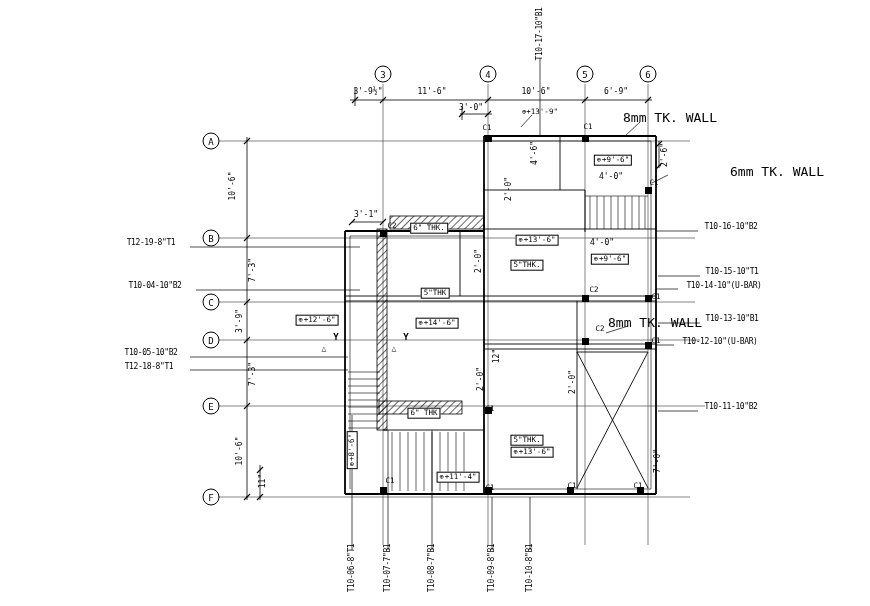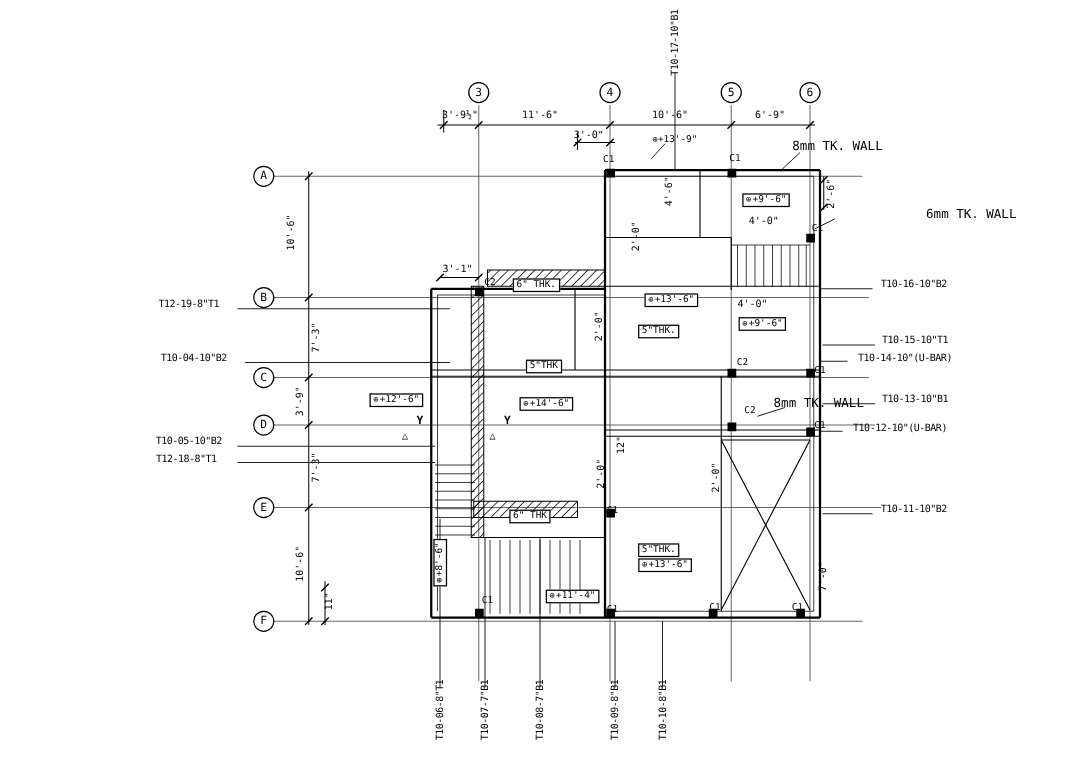--- a/index.html
+++ b/index.html
@@ -18,21 +18,21 @@
   .dim  { font-size:8px; }
   .rebar{ font-size:8px; letter-spacing:-0.4px; }
   .box  {
     border:1px solid #000; background:#fff; padding:0 2px;
     display:flex; align-items:center; gap:1px;
   }
   .thk    { font-size:7.5px; }
   .level  { font-size:7.5px; }
   .lvlsym { font-size:7px; line-height:1; }
   .colmark{ font-size:7.5px; }
-  .note   { font-size:10px;text-align:center; }
+  .note   { font-size:13px;text-align:center; }
   .ysec   { font-size:9px; font-weight:bold; }
   .tri    { font-size:8px; }
   .bubble {
     position:absolute; width:17px; height:17px;
     border:1px solid #000; border-radius:50%; background:#fff;
     display:flex; align-items:center; justify-content:center;
     font-size:9px;
   }
 </style>
 </head>

